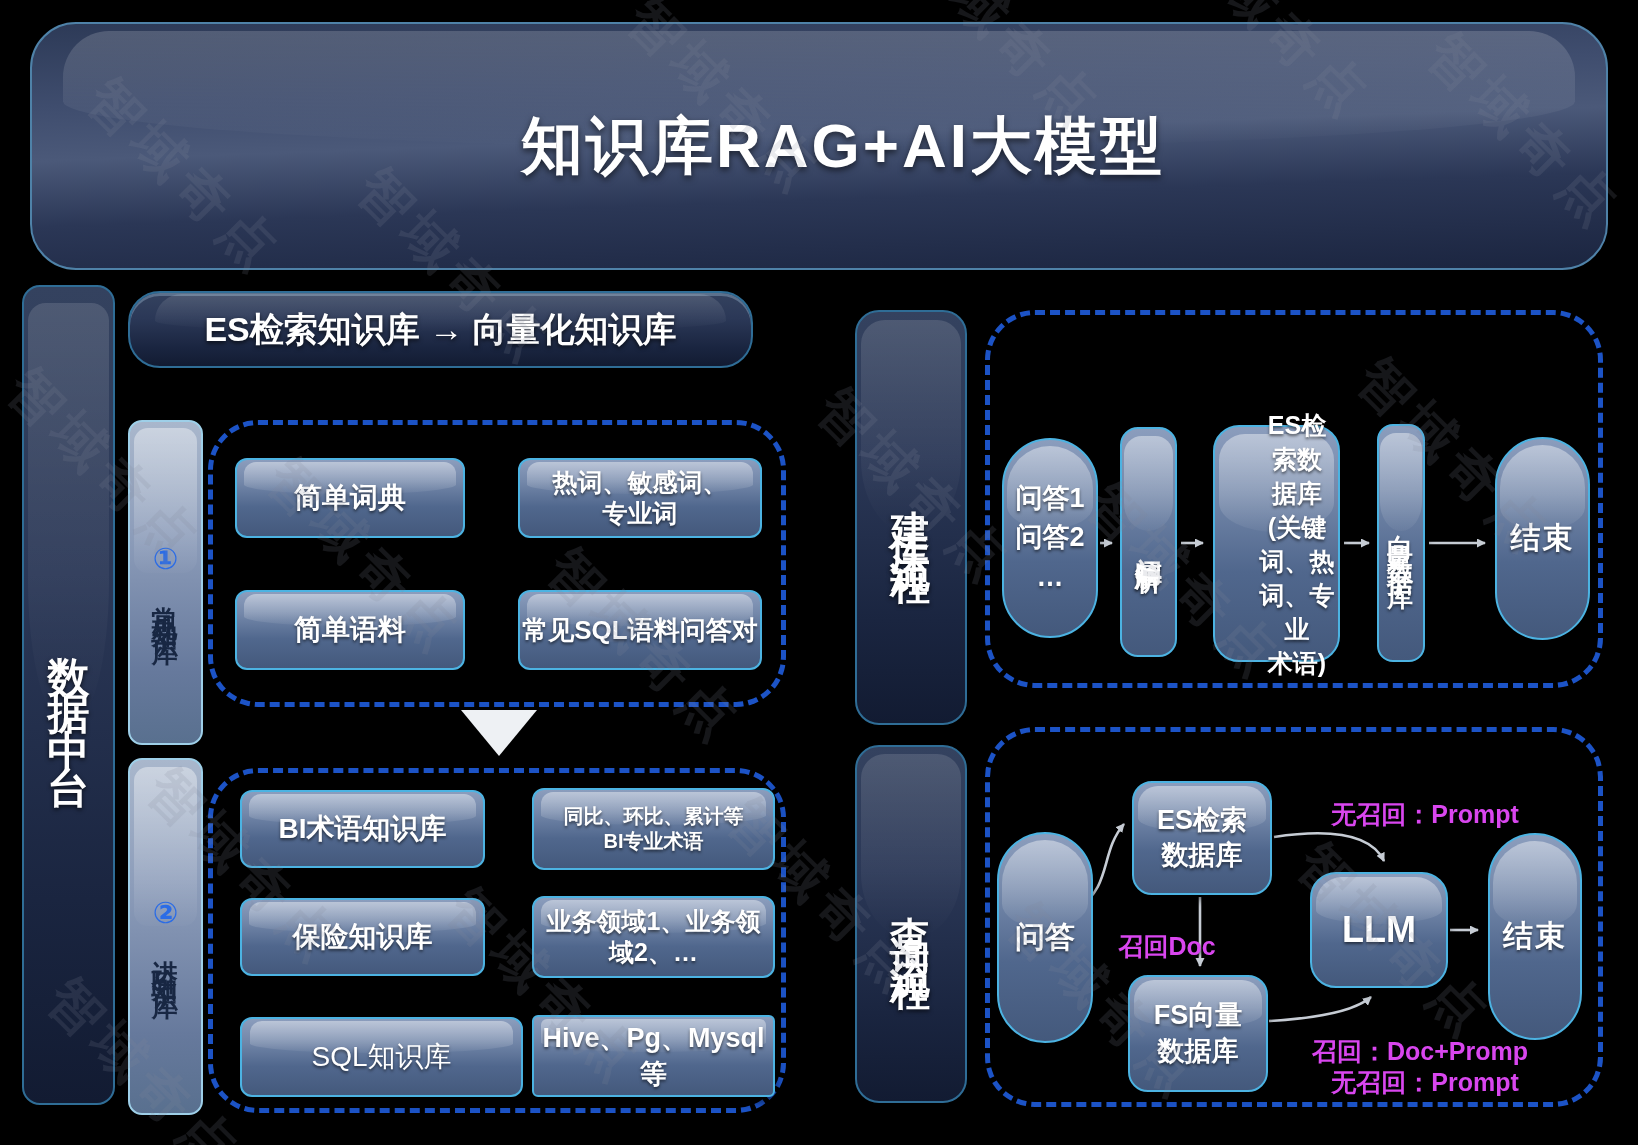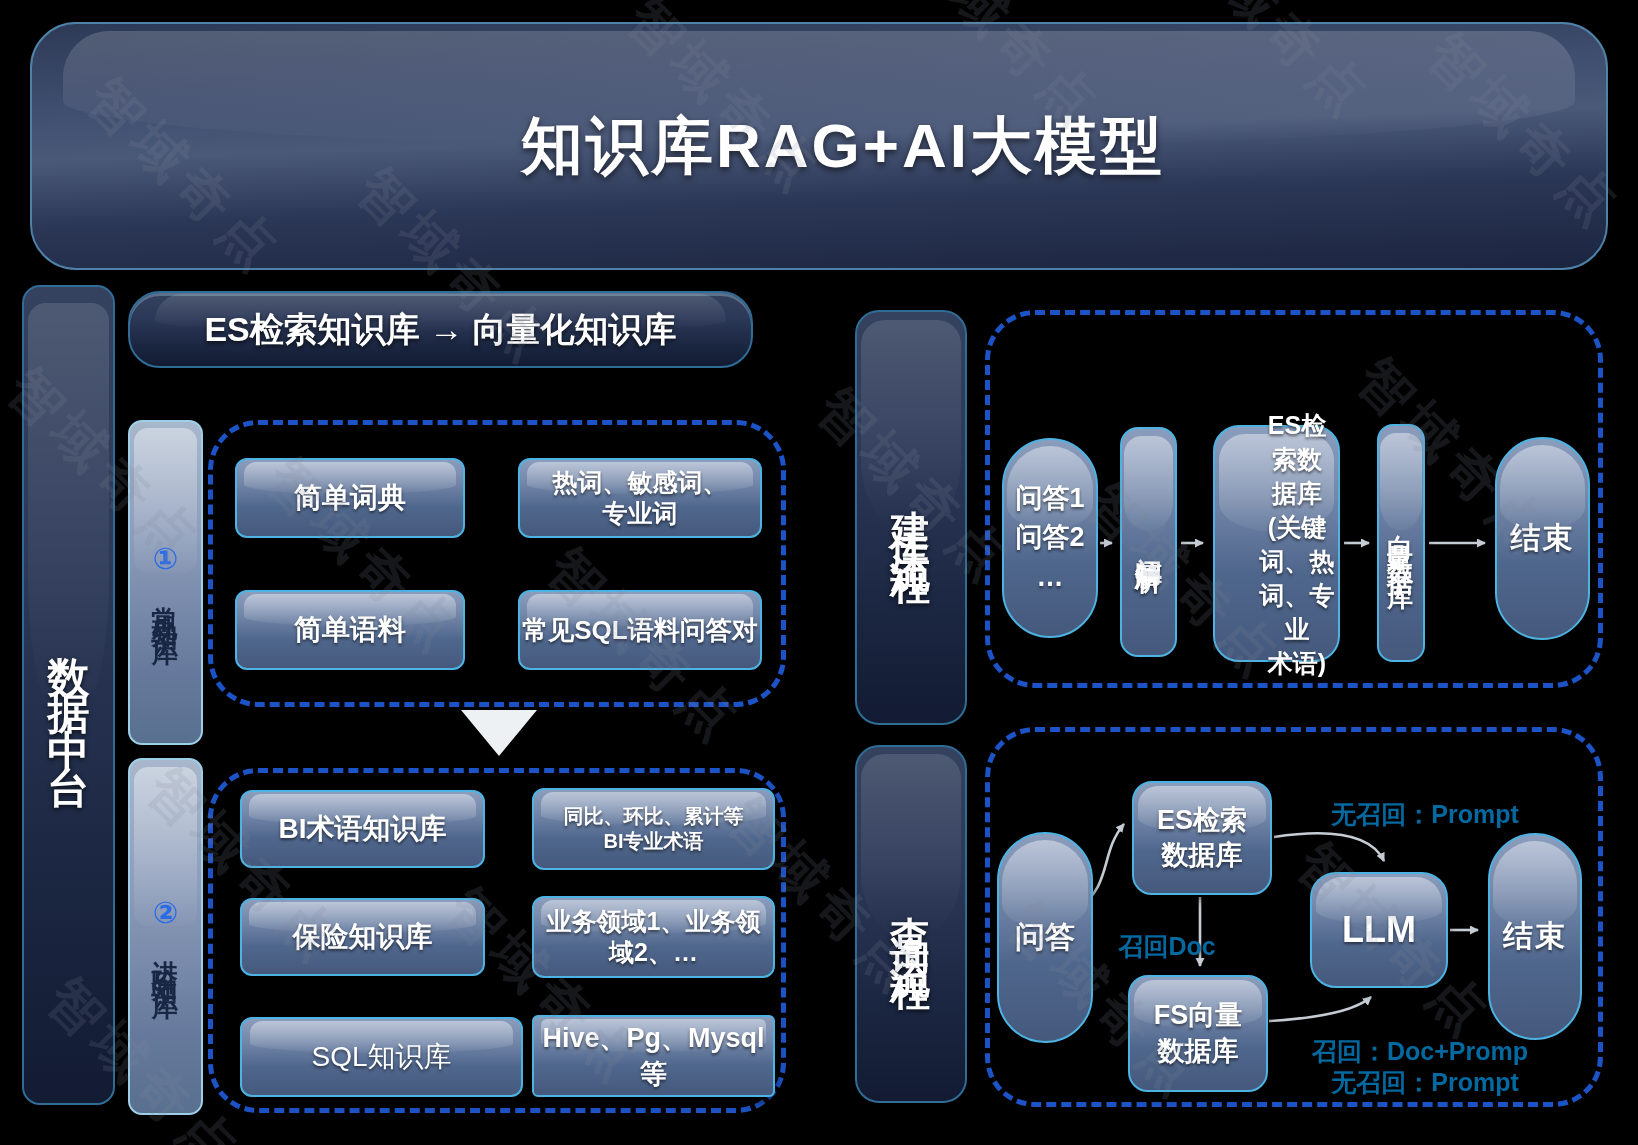--- a/index.html
+++ b/index.html
@@ -76,21 +76,21 @@
     border:2px solid #4f82a8;border-radius:46px;display:flex;align-items:center;justify-content:center;
     z-index:6;
   }
   .title-banner::before{
     content:"";position:absolute;left:2%;right:2%;top:3%;height:48%;border-radius:inherit;
     border-bottom-left-radius:50% 40%;border-bottom-right-radius:50% 40%;
     background:linear-gradient(180deg,rgba(255,255,255,.17),rgba(255,255,255,0));pointer-events:none;
   }
   .title-banner>span{position:relative;z-index:2;font-size:62px;font-weight:800;letter-spacing:3px;
     text-shadow:0 3px 6px rgba(0,0,0,.6);margin-left:48px;}
-  .edge-label{position:absolute;z-index:12;font-size:25px;font-weight:700;color:#0369a1;
+  .edge-label{position:absolute;z-index:12;font-size:25px;font-weight:700;color:#d946ef;
     text-shadow:0 2px 3px rgba(0,0,0,.6);text-align:center;}
   .tri-down{
     position:absolute;left:461px;top:710px;width:0;height:0;z-index:10;
     border-left:38px solid transparent;border-right:38px solid transparent;border-top:46px solid #eef1f4;
     filter:drop-shadow(0 2px 3px rgba(0,0,0,.6));
   }
   #arrows{position:absolute;left:0;top:0;z-index:7;}
 </style>
 </head>
 <body>

